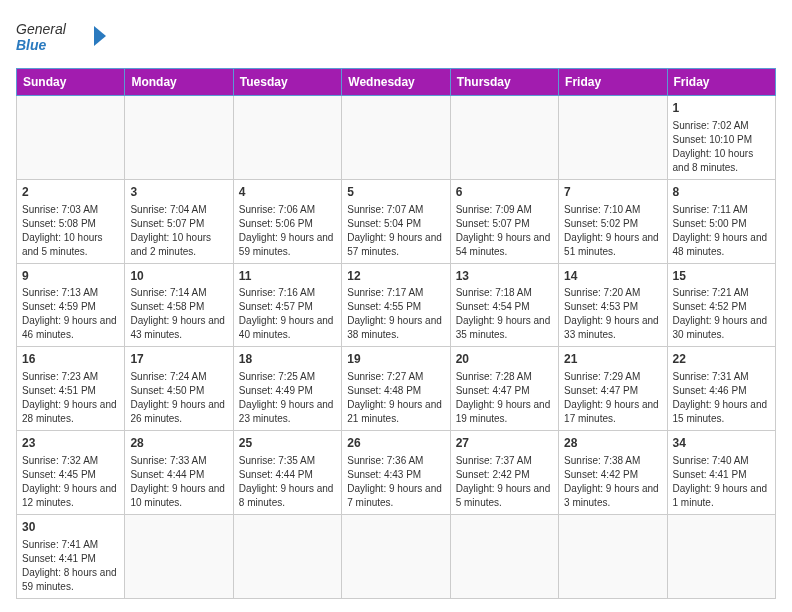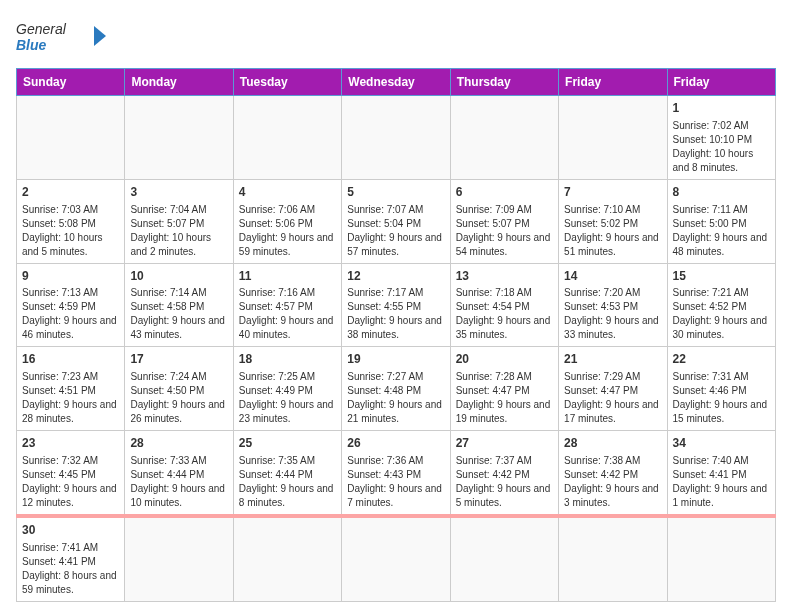--- a/index.html
+++ b/index.html
@@ -64,21 +64,21 @@
       margin-bottom: 2px;
     }
     .day-info {
       font-size: 10px;
       color: #333;
     }
     td.empty {
       background: #f9f9f9;
     }
     .last-row td {
-      border-top: 4px solid #fca5a5;
+      border-top: 1px solid #fca5a5;
     }
   </style>
 </head>
 <body>
 
 <div class="header-section">
   <div class="logo">
     <svg width="90" height="40" viewBox="0 0 90 40">
       <text x="0" y="18" font-size="14" font-family="Arial" fill="#333" font-weight="normal">General</text>
       <text x="0" y="34" font-size="14" font-family="Arial" fill="#2a7abf" font-weight="bold">Blue</text>
@@ -271,21 +271,21 @@
         </td>
         <td>
           <span class="day-number">26</span>
           <div class="day-info">Sunrise: 7:36 AM
 Sunset: 4:43 PM
 Daylight: 9 hours and 7 minutes.</div>
         </td>
         <td>
           <span class="day-number">27</span>
           <div class="day-info">Sunrise: 7:37 AM
-Sunset: 4:42 PM
+Sunset: 2:42 PM
 Daylight: 9 hours and 5 minutes.</div>
         </td>
         <td>
           <span class="day-number">28</span>
           <div class="day-info">Sunrise: 7:38 AM
 Sunset: 4:42 PM
 Daylight: 9 hours and 3 minutes.</div>
         </td>
         <td>
           <span class="day-number">34</span>

